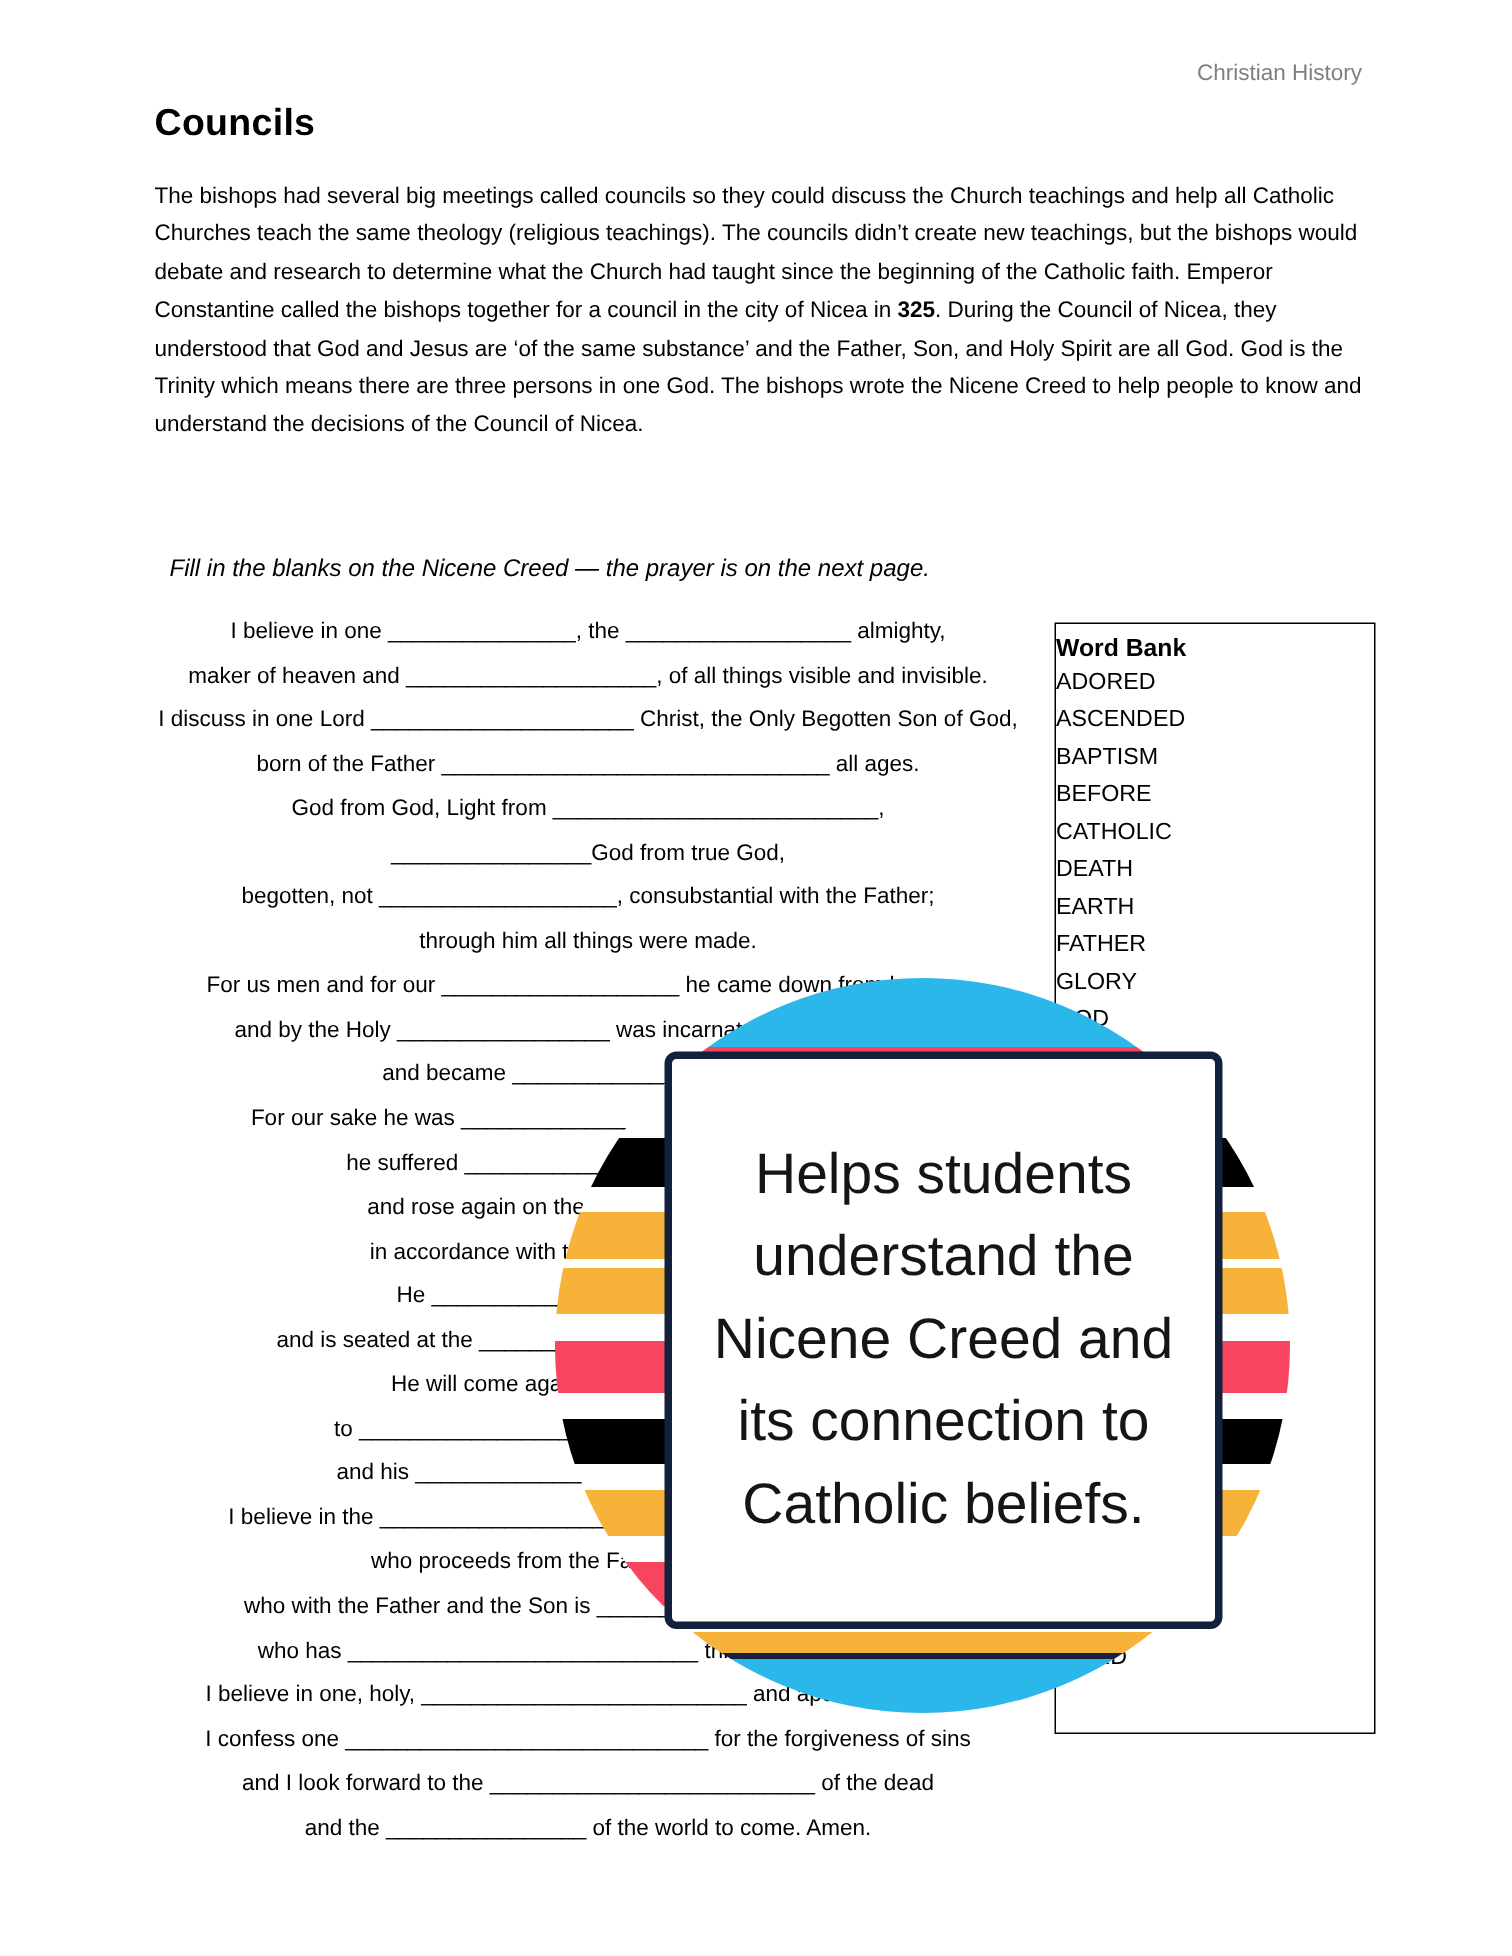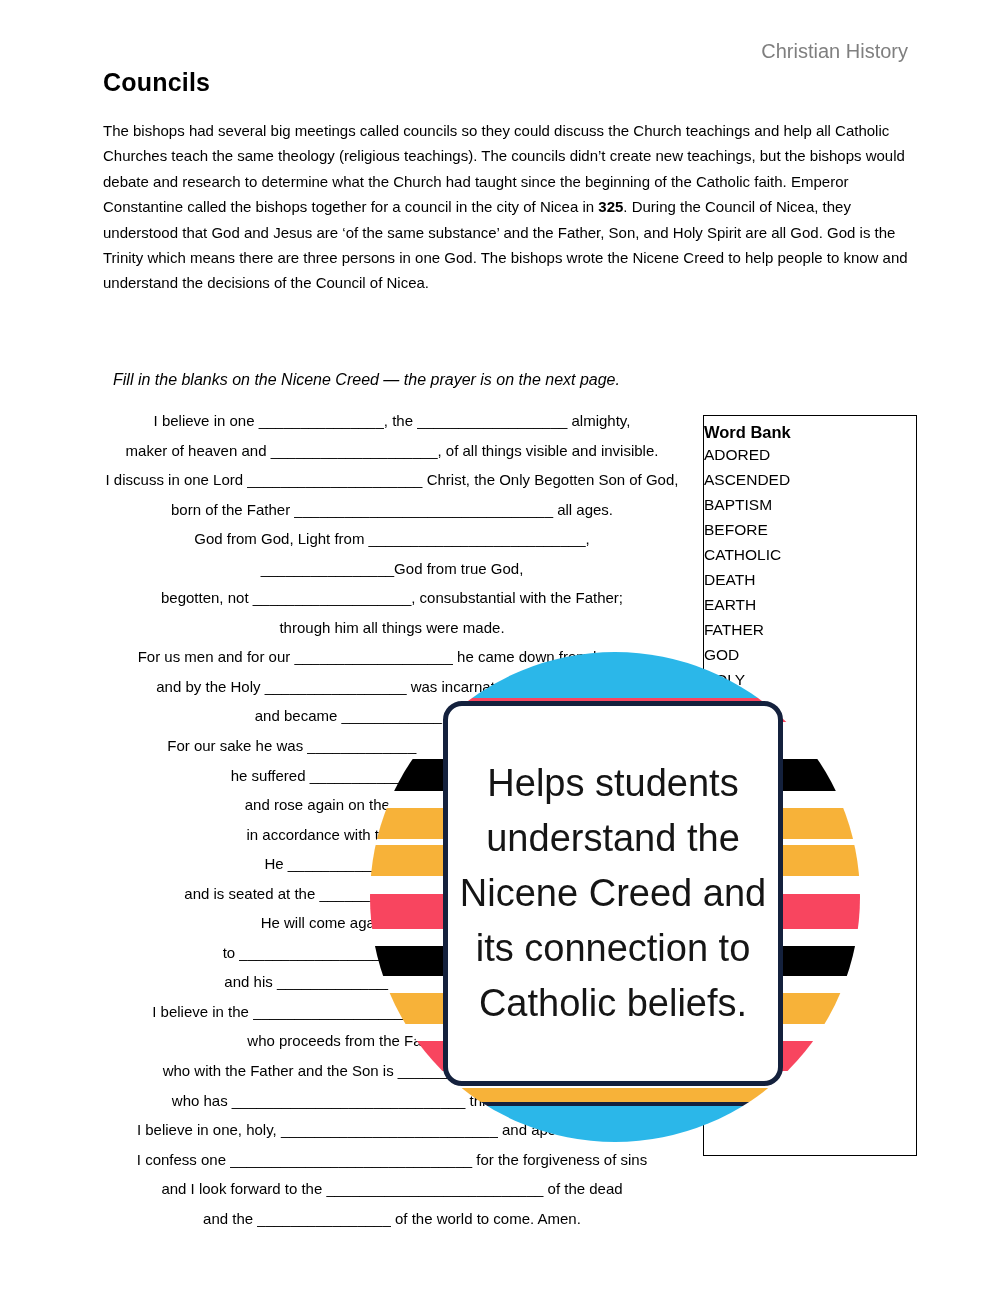--- a/index.html
+++ b/index.html
@@ -6,21 +6,21 @@
   body {
     width: 1008px; height: 1304px;
     background: #ffffff;
     position: relative;
     font-family: "Liberation Sans", sans-serif;
     color: #000;
     overflow: hidden;
   }
   .header-right {
     position: absolute; top: 40px; right: 100px;
-    font-size: 20px; color: #7f7f7f;
+    font-size: 15px; color: #7f7f7f;
   }
   .page-title {
     position: absolute; top: 68px; left: 103px;
     font-size: 25px; font-weight: bold; letter-spacing: 0.2px;
   }
   .intro {
     position: absolute; top: 118px; left: 103px; width: 808px;
     font-size: 15px; line-height: 25.4px;
   }
   .instruction {
@@ -64,25 +64,25 @@
       #ffffff        66.1%  69.6%,
       var(--c-yellow)69.6%  75.9%,
       #ffffff        75.9%  79.4%,
       var(--c-red)   79.4%  85.5%,
       #ffffff        85.5%  89%,
       var(--c-yellow)89%    91.8%,
       var(--c-navy)  91.8%  92.7%,
       var(--c-blue)  92.7%  100%);
   }
   .promo-panel {
-    position: absolute; left: 443px; top: 701px; width: 340px; height: 385px;
+    position: absolute; left: 443px; top: 701px; width: 372px; height: 385px;
     box-sizing: border-box;
     background: #ffffff;
     border: 5px solid var(--c-navy);
-    border-radius: 19px;
+    border-radius: 8px;
     display: flex; flex-direction: column; justify-content: center;
     padding: 0 4px;
   }
   .promo-line {
     text-align: center; font-size: 38px; line-height: 55px; color: #151515;
   }
 </style>
 </head>
 <body>
 
@@ -131,20 +131,21 @@
   <div class="word-list">
 
   <div class="word-item">ADORED</div>
       <div class="word-item">ASCENDED</div>
       <div class="word-item">BAPTISM</div>
       <div class="word-item">BEFORE</div>
       <div class="word-item">CATHOLIC</div>
       <div class="word-item">DEATH</div>
       <div class="word-item">EARTH</div>
       <div class="word-item">FATHER</div>
+      <div class="word-item">GLORY</div>
       <div class="word-item">GOD</div>
       <div class="word-item">HOLY</div>
       <div class="word-item">JESUS</div>
       <div class="word-item">JUDGE</div>
       <div class="word-item">KINGDOM</div>
       <div class="word-item">LIFE</div>
       <div class="word-item">LIGHT</div>
       <div class="word-item">MADE</div>
       <div class="word-item">MAN</div>
       <div class="word-item">RESURRECTION</div>

